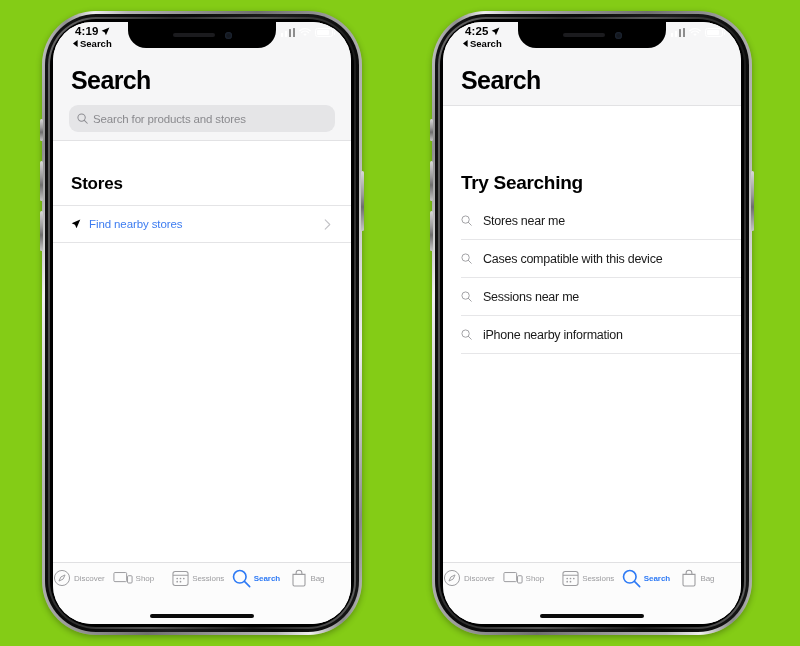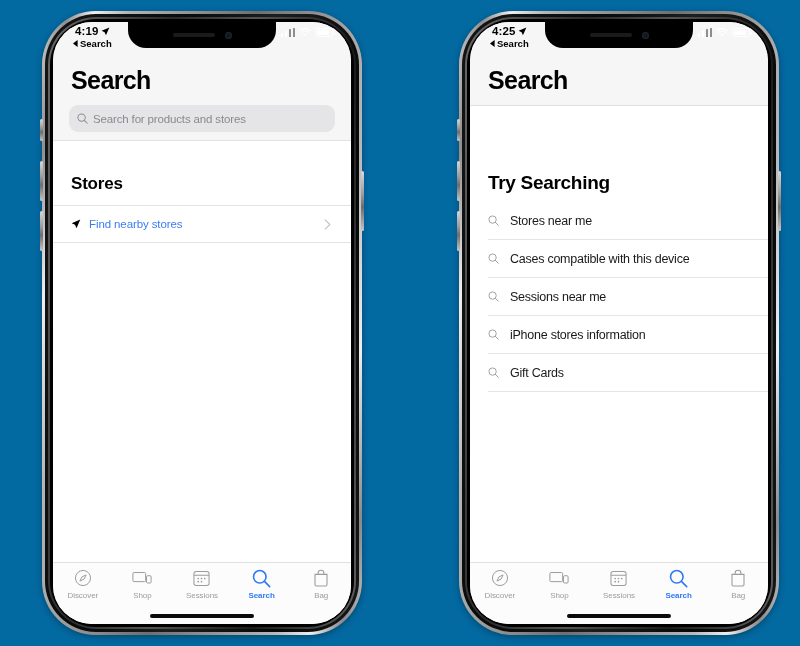--- a/index.html
+++ b/index.html
@@ -5,32 +5,32 @@
   html, body {
     margin: 0; padding: 0;
     width: 800px; height: 646px;
     background: #ffffff;
     font-family: "Liberation Sans", sans-serif;
     overflow: hidden;
   }
   .stage {
     position: relative;
     width: 800px; height: 646px;
-    background: #0369a1;
+    background: #84cc16;
   }
 
   
   .phone {
     position: absolute;
     width: 320px;
     height: 624px;
     top: 11px;
   }
   .phone.left  { left: 42px; }
-  .phone.right { left: 459px; }
+  .phone.right { left: 432px; }
 
   
   .frame-outer {
     position: absolute;
     inset: 0;
     border-radius: 54px;
     background: linear-gradient(100deg,#cfcfcf 0%,#8f8f8f 6%,#efefef 12%,#b4b4b4 20%,#6f6f6f 50%,#b8b8b8 80%,#efefef 88%,#8a8a8a 95%,#c8c8c8 100%);
     box-shadow: 0 2px 6px rgba(0,0,0,.30);
   }
   
@@ -280,21 +280,21 @@
     background: #fcfcfc;
     border-top: 1px solid #e0e0e2;
     display: flex;
     align-items: flex-start;
     padding-top: 5px;
     z-index: 10;
   }
   .tab {
     flex: 1;
     display: flex;
-    flex-direction: column;
+    flex-direction: row;
     align-items: center;
     gap: 3px;
     color: #9c9c9f;
   }
   .tab.active { color: #2e7af5; }
   .tab .tab-label {
     font-size: 8px;
     letter-spacing: -0.05px;
   }
   .tab.active .tab-label { font-weight: 700; }
@@ -534,30 +534,21 @@
             </span>
             <span class="sg-text">Sessions near me</span>
           </div>
           <div class="suggest-row">
             <span class="sg-icon">
               <svg width="11" height="11" viewBox="0 0 12 12">
                   <circle cx="5" cy="5" r="4" stroke="currentColor" stroke-width="1" fill="none"></circle>
                   <path d="M8 8l3.2 3.2" stroke="currentColor" stroke-width="1" stroke-linecap="round"></path>
                 </svg>
             </span>
-            <span class="sg-text">iPhone stores information</span>
-          </div>
-          <div class="suggest-row">
-            <span class="sg-icon">
-              <svg width="11" height="11" viewBox="0 0 12 12">
-                  <circle cx="5" cy="5" r="4" stroke="currentColor" stroke-width="1" fill="none"></circle>
-                  <path d="M8 8l3.2 3.2" stroke="currentColor" stroke-width="1" stroke-linecap="round"></path>
-                </svg>
-            </span>
-            <span class="sg-text">Gift Cards</span>
+            <span class="sg-text">iPhone nearby information</span>
           </div>
         </div>
       </div>
 
       <div class="tabbar">
         <div class="tab">
           <span class="tab-ic">
             <svg width="18" height="18" viewBox="0 0 20 20">
               <circle cx="10" cy="10" r="8.4" stroke="currentColor" stroke-width="1.1" fill="none"></circle>
               <path d="M13.4 6.6 8.8 8.8 6.6 13.4l4.6-2.2z" stroke="currentColor" stroke-width="1.1" fill="none" stroke-linejoin="round"></path>

